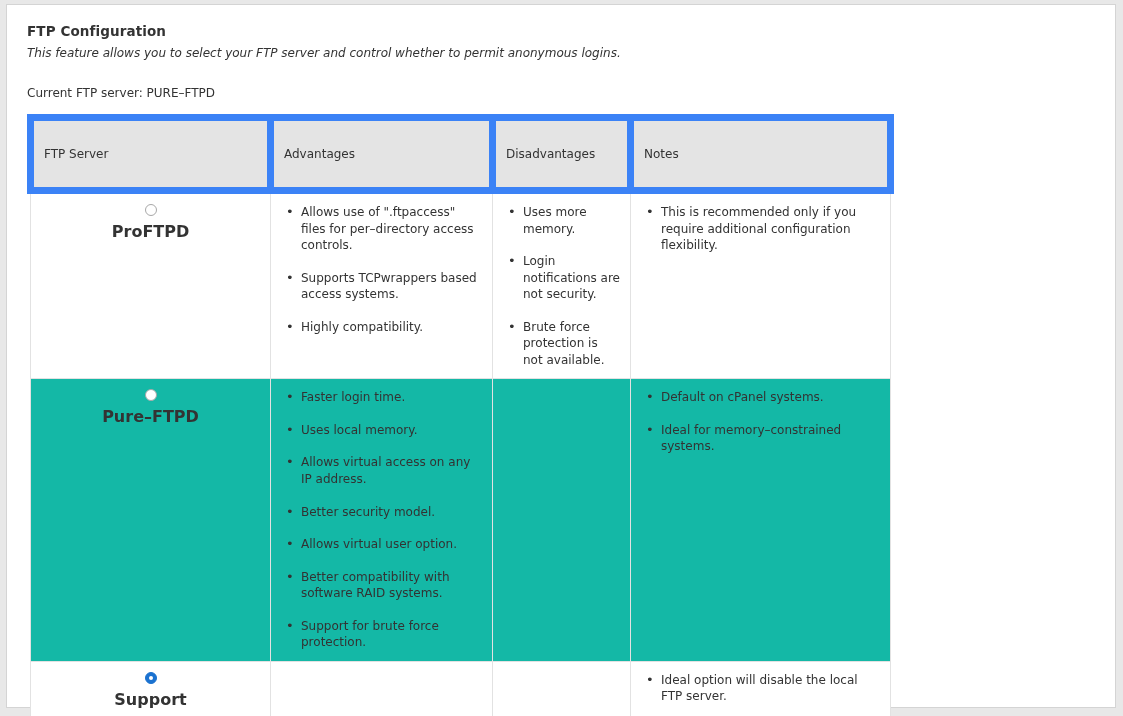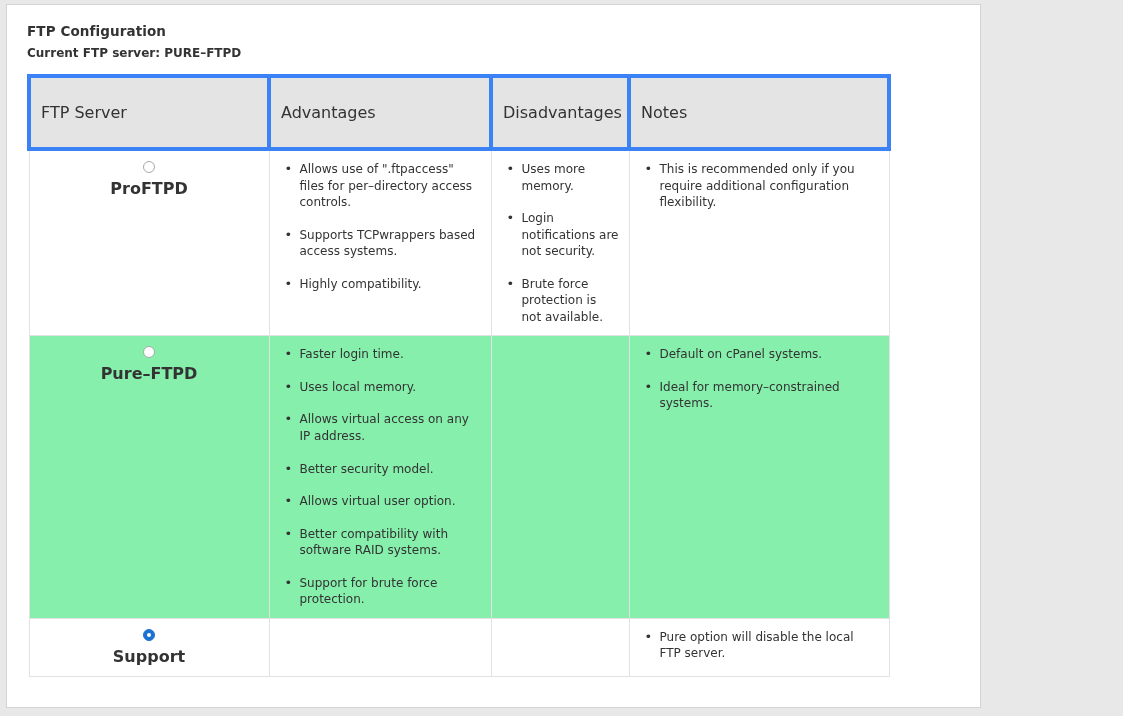--- a/index.html
+++ b/index.html
@@ -10,21 +10,21 @@
   }
   body {
     width: 1123px;
     height: 716px;
     overflow: hidden;
   }
   .page {
     position: absolute;
     left: 6px;
     top: 4px;
-    width: 975px;
+    width: 1110px;
     height: 704px;
     background: #ffffff;
     border: 1px solid #d4d4d4;
     box-sizing: border-box;
   }
   .inner {
     padding: 18px 20px 0 20px;
   }
   .title {
     font-size: 13.5px;
@@ -36,47 +36,46 @@
   .subtitle {
     font-size: 12px;
     font-style: italic;
     color: #333333;
     margin: 0 0 26px 0;
   }
   .current-server {
     font-size: 12px;
     color: #333333;
     margin: 0 0 14px 0;
-    font-weight: bold;
   }
   table.ftp-table {
     border-collapse: collapse;
     width: 860px;
     table-layout: fixed;
     border: 1px solid #d0d0d0;
   }
   table.ftp-table th {
     background: #e4e4e4;
-    border: 4px solid #3b82f6;
-    font-size: 16px;
+    border: 7px solid #3b82f6;
+    font-size: 12px;
     font-weight: normal;
     color: #333333;
     text-align: left;
     padding: 25px 10px;
     height: 16px;
   }
   table.ftp-table td {
     border: 1px solid #e2e2e2;
     vertical-align: top;
     padding: 10px 10px 10px 10px;
     font-size: 12px;
     color: #333333;
   }
   tr.row-alt td {
-    background: #86efac;
+    background: #14b8a6;
   }
   tr.row-plain td {
     background: #ffffff;
   }
   .col-server { width: 240px; }
   .col-adv { width: 222px; }
   .col-dis { width: 138px; }
   .col-notes { width: 260px; }
 
   td.server-cell {
@@ -140,20 +139,21 @@
   }
   .empty-cell { }
 </style>
 </head>
 <body>
 
 <div class="page">
   <div class="inner">
 
     <h1 class="title">FTP Configuration</h1>
+    <div class="subtitle">This feature allows you to select your FTP server and control whether to permit anonymous logins.</div>
     <div class="current-server">Current FTP server: PURE–FTPD</div>
 
     <table class="ftp-table">
       <colgroup>
         <col class="col-server">
         <col class="col-adv">
         <col class="col-dis">
         <col class="col-notes">
       </colgroup>
       <thead>
@@ -219,21 +219,21 @@
 
         <tr class="row-plain">
           <td class="server-cell">
             <span class="radio checked"></span>
             <span class="server-label">Support</span>
           </td>
           <td class="empty-cell"></td>
           <td class="empty-cell"></td>
           <td>
             <ul class="feature-list">
-              <li>Pure option will disable the local FTP server.</li>
+              <li>Ideal option will disable the local FTP server.</li>
             </ul>
           </td>
         </tr>
 
       </tbody>
     </table>
 
   </div>
 </div>
 

